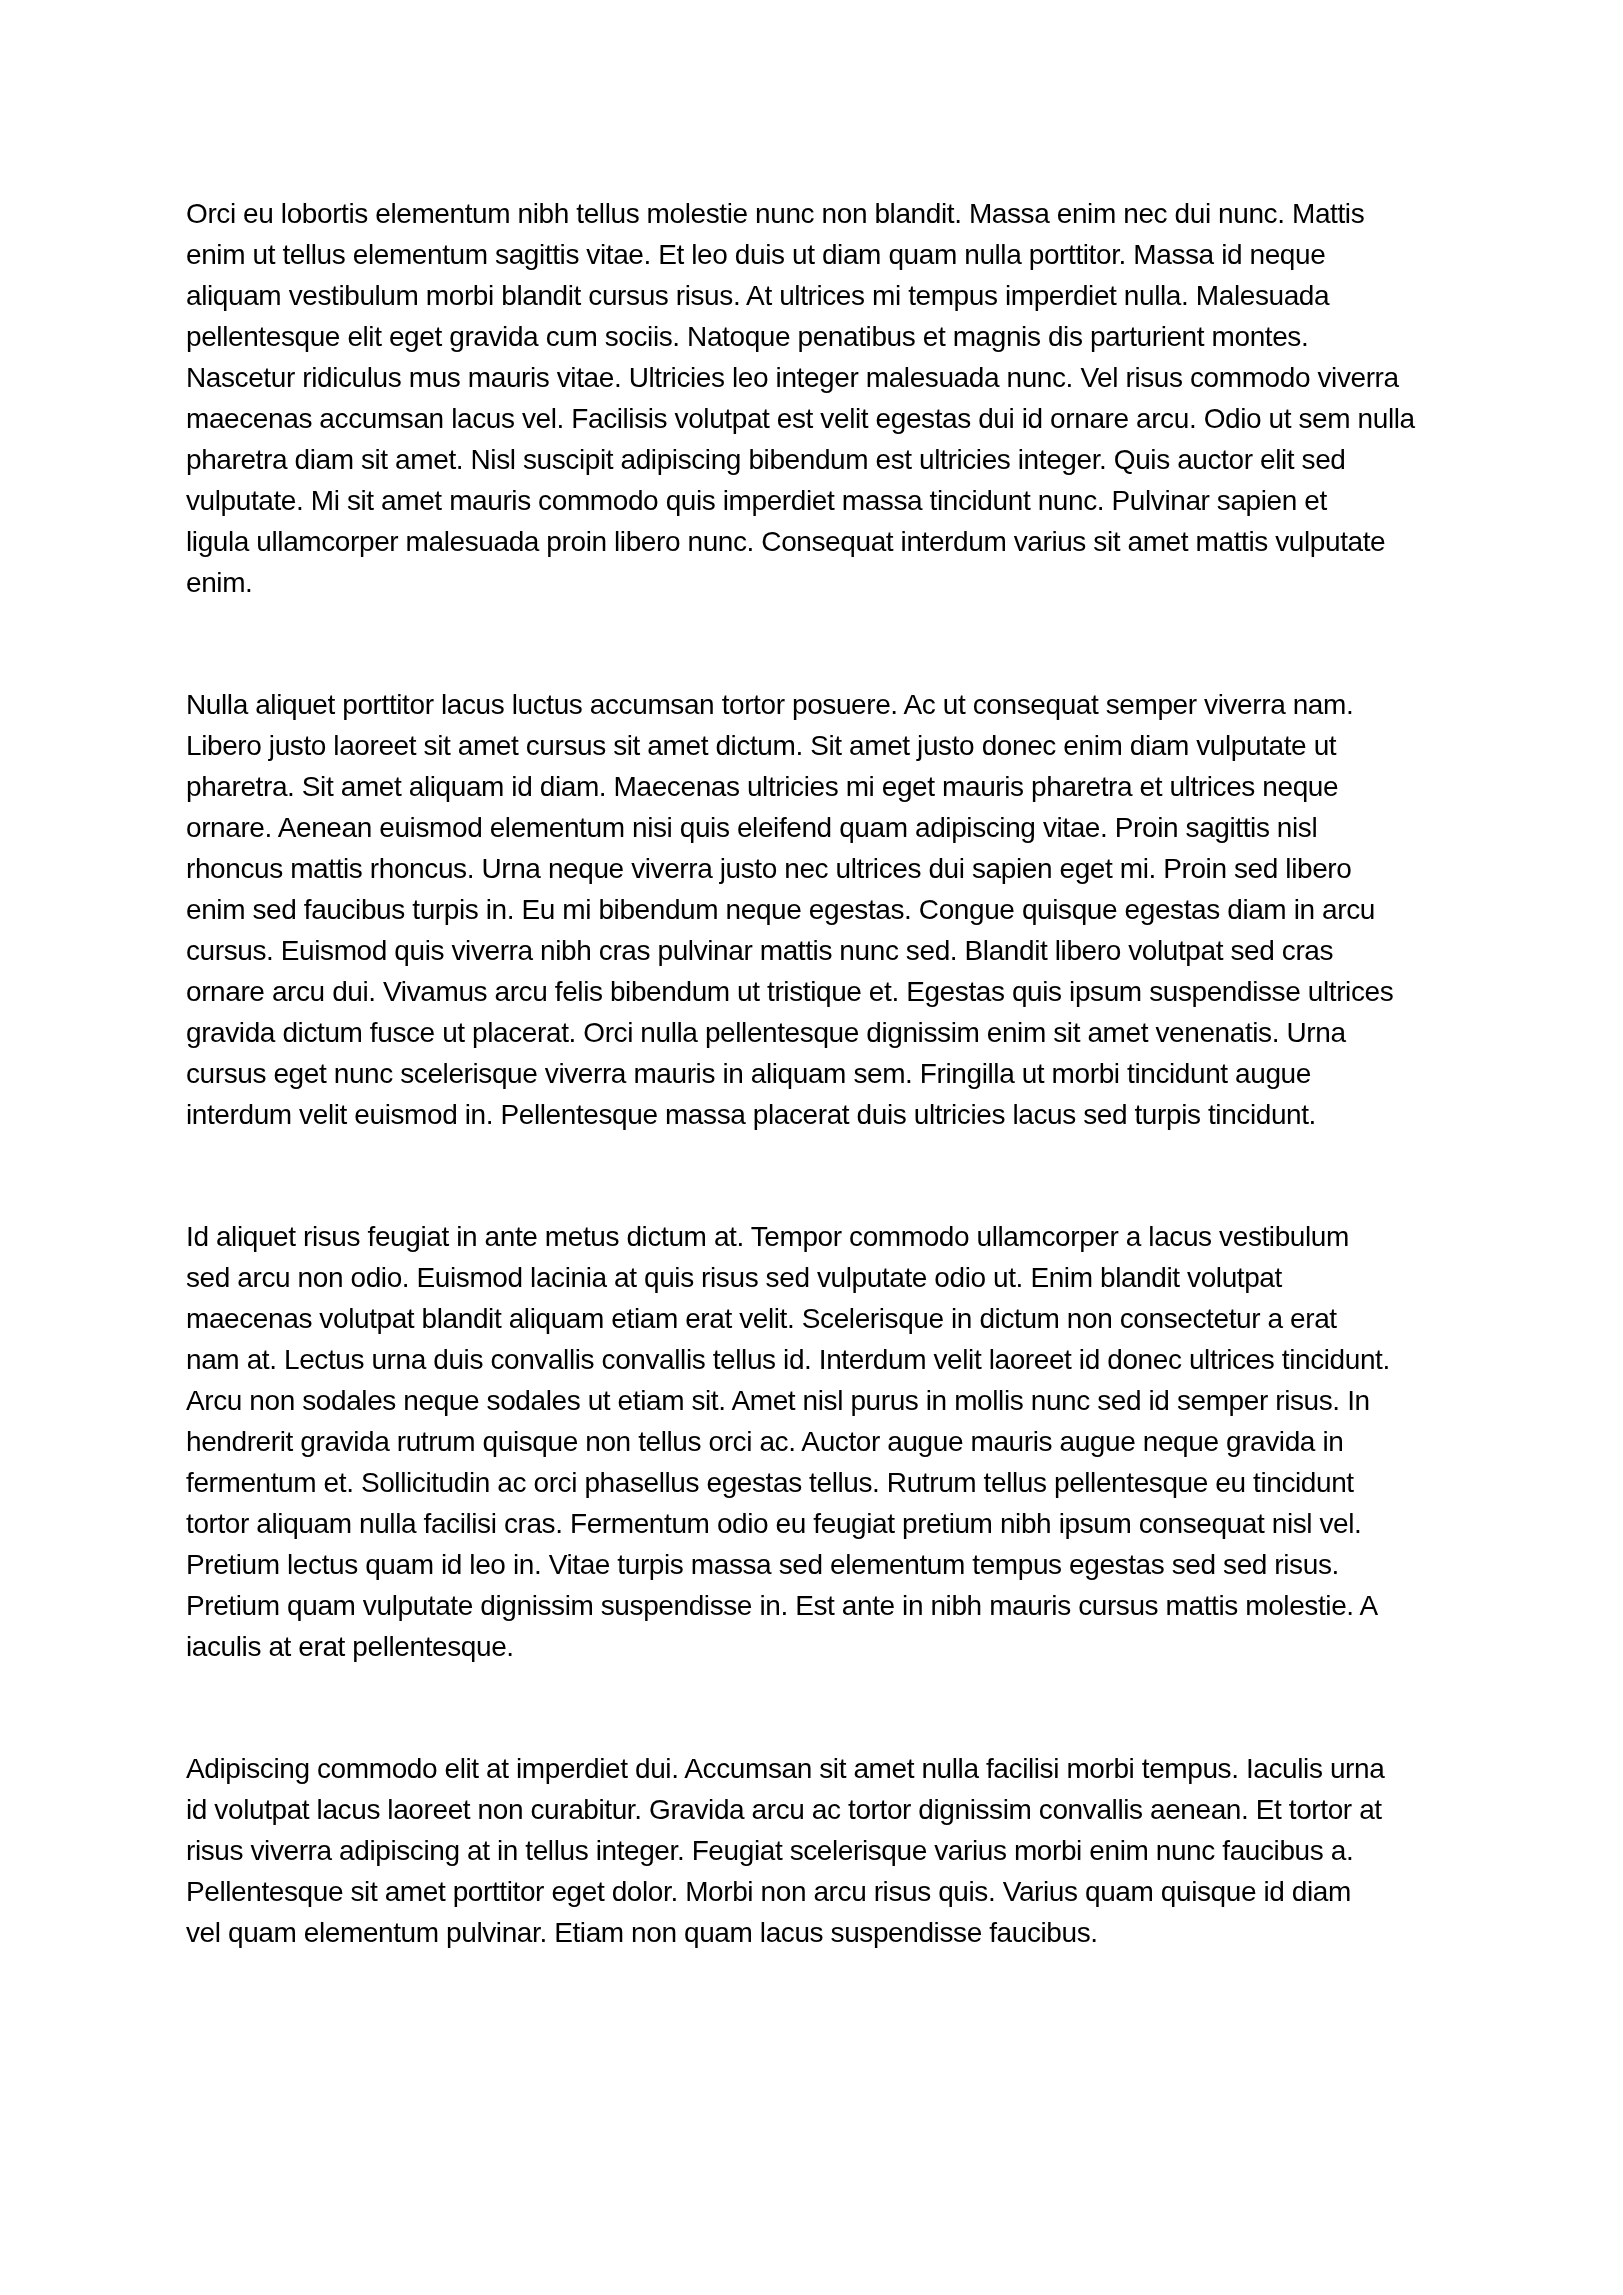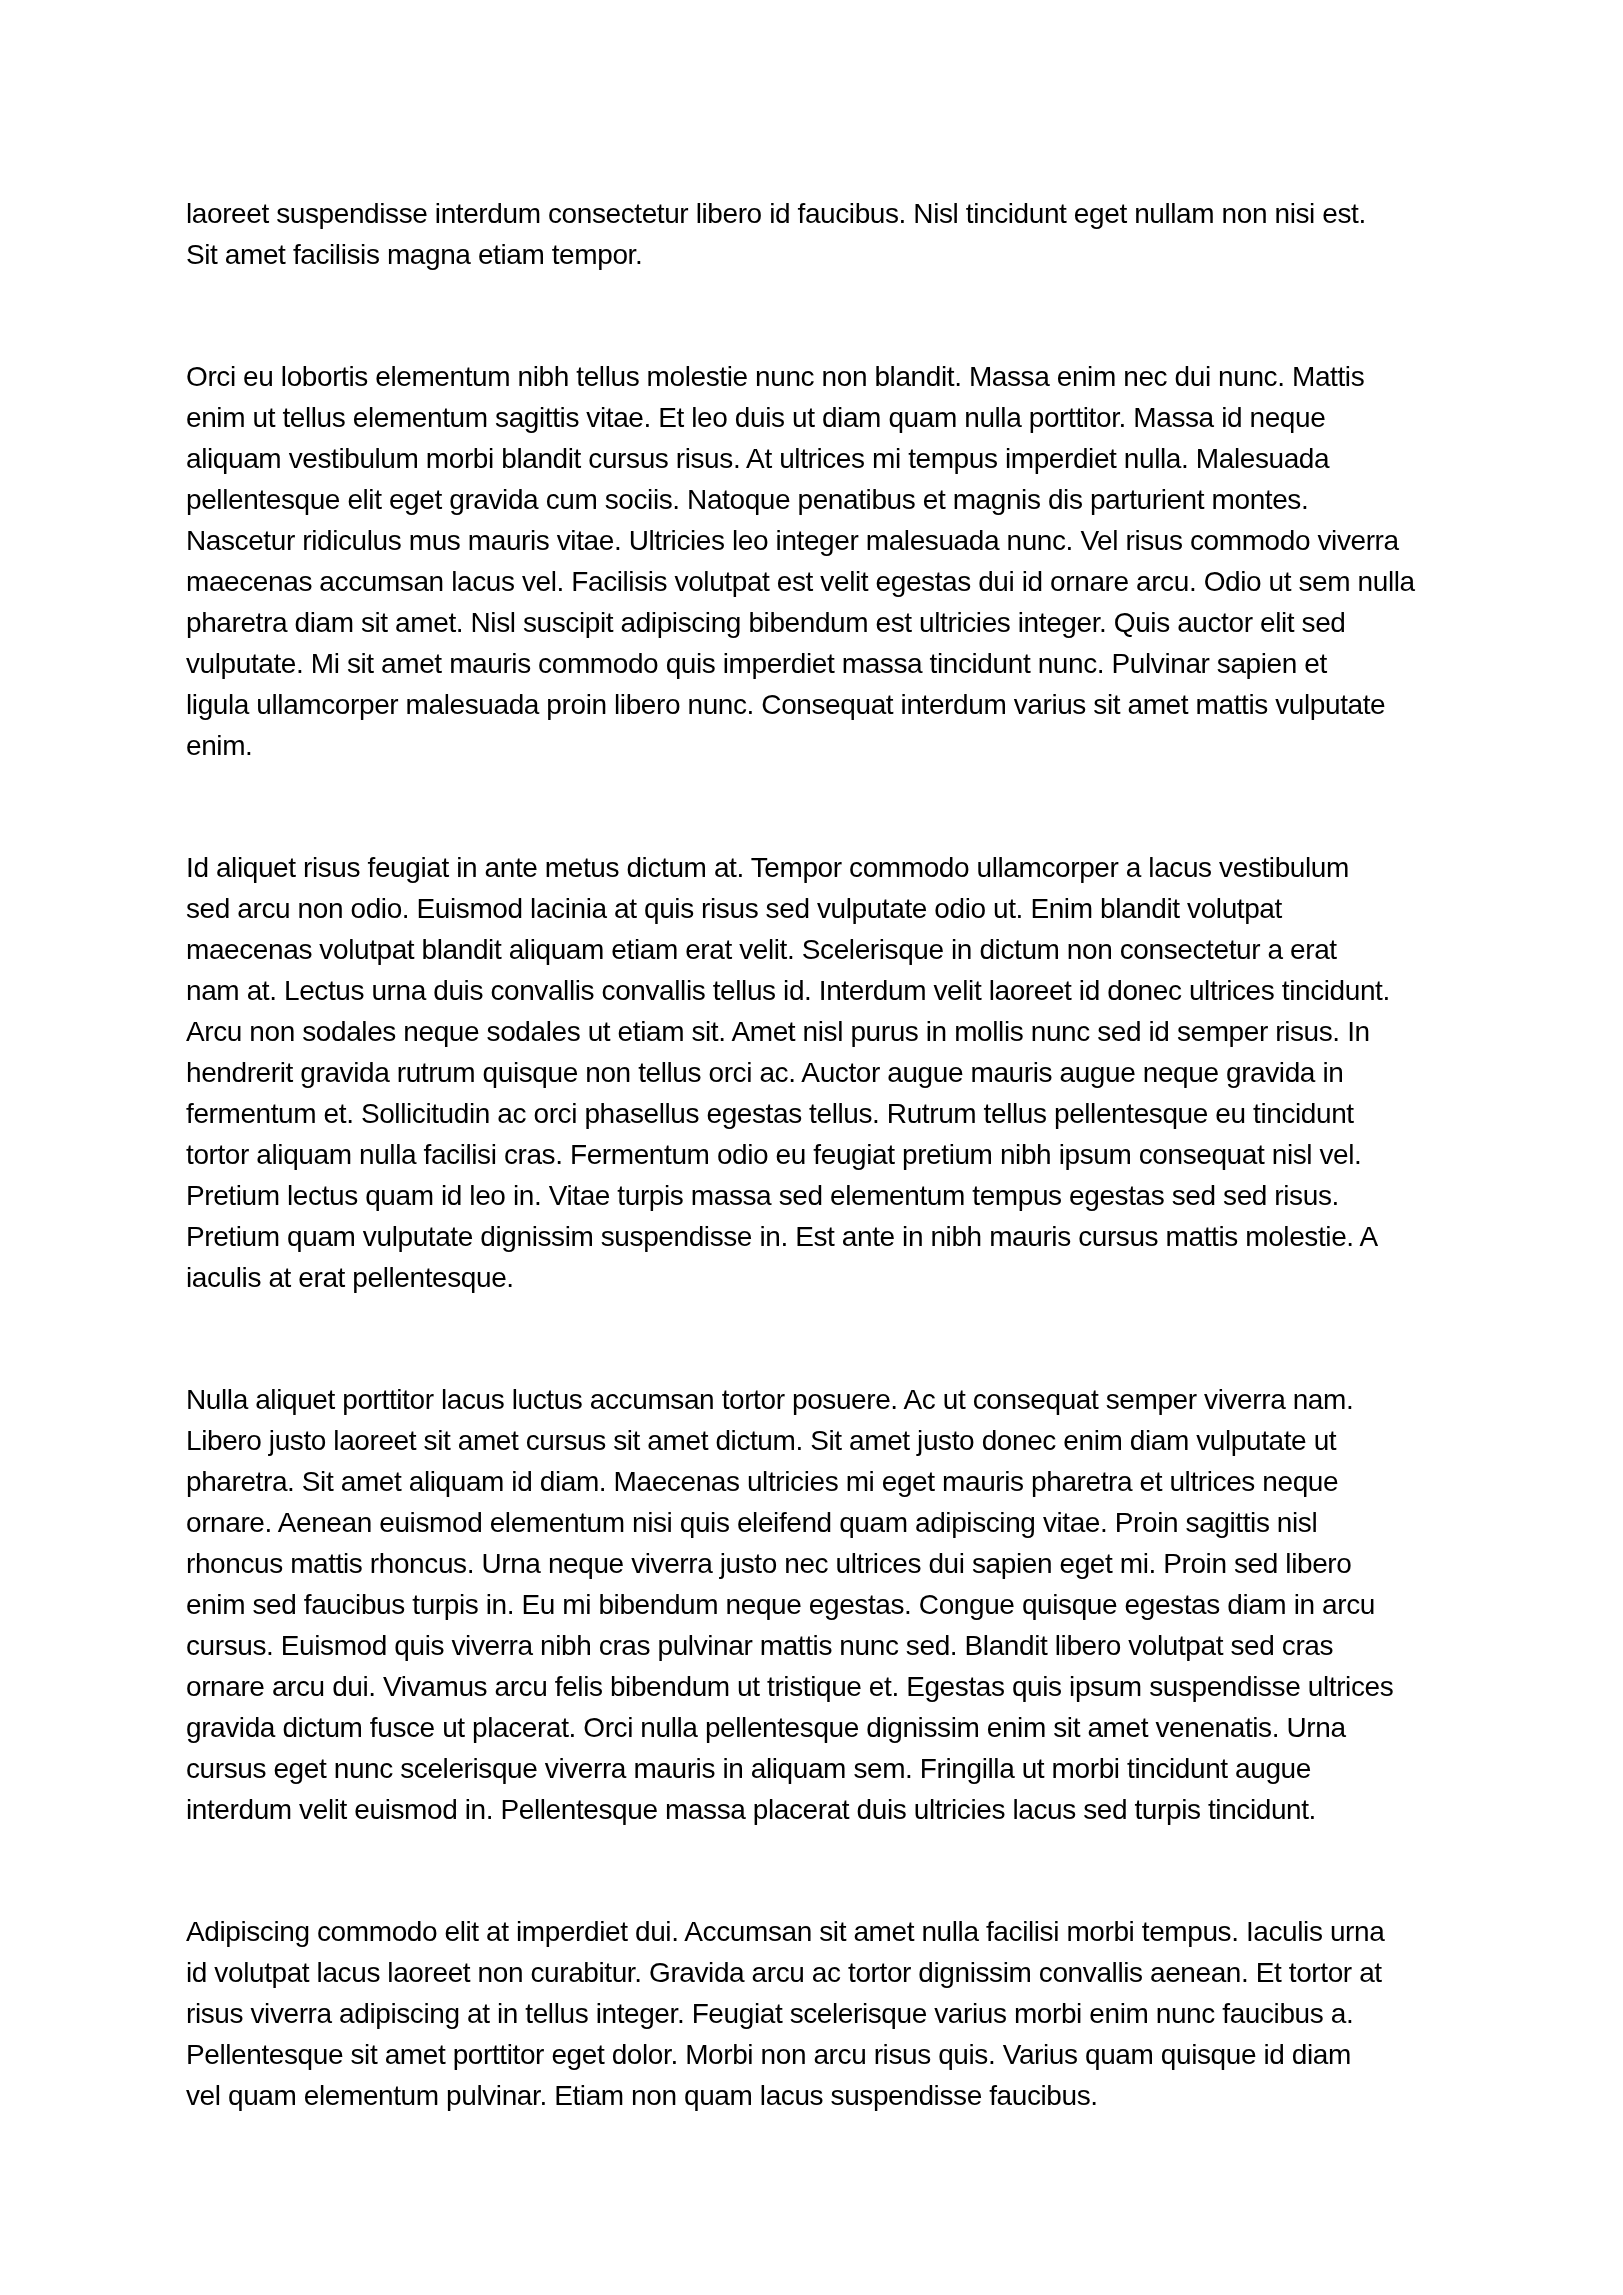--- a/index.html
+++ b/index.html
@@ -36,54 +36,52 @@
   }
   .para:last-child {
     margin-bottom: 3px;
   }
 </style>
 </head>
 <body>
 
 <div class="page">
   <div class="page-content">
-    <p class="para">laoreet suspendisse interdum consectetur libero id faucibus. Nisl tincidunt eget nullam non nisi est.
-Sit amet facilisis magna etiam tempor.</p>
     <p class="para">Orci eu lobortis elementum nibh tellus molestie nunc non blandit. Massa enim nec dui nunc. Mattis
 enim ut tellus elementum sagittis vitae. Et leo duis ut diam quam nulla porttitor. Massa id neque
 aliquam vestibulum morbi blandit cursus risus. At ultrices mi tempus imperdiet nulla. Malesuada
 pellentesque elit eget gravida cum sociis. Natoque penatibus et magnis dis parturient montes.
 Nascetur ridiculus mus mauris vitae. Ultricies leo integer malesuada nunc. Vel risus commodo viverra
 maecenas accumsan lacus vel. Facilisis volutpat est velit egestas dui id ornare arcu. Odio ut sem nulla
 pharetra diam sit amet. Nisl suscipit adipiscing bibendum est ultricies integer. Quis auctor elit sed
 vulputate. Mi sit amet mauris commodo quis imperdiet massa tincidunt nunc. Pulvinar sapien et
 ligula ullamcorper malesuada proin libero nunc. Consequat interdum varius sit amet mattis vulputate
 enim.</p>
+    <p class="para">Nulla aliquet porttitor lacus luctus accumsan tortor posuere. Ac ut consequat semper viverra nam.
+Libero justo laoreet sit amet cursus sit amet dictum. Sit amet justo donec enim diam vulputate ut
+pharetra. Sit amet aliquam id diam. Maecenas ultricies mi eget mauris pharetra et ultrices neque
+ornare. Aenean euismod elementum nisi quis eleifend quam adipiscing vitae. Proin sagittis nisl
+rhoncus mattis rhoncus. Urna neque viverra justo nec ultrices dui sapien eget mi. Proin sed libero
+enim sed faucibus turpis in. Eu mi bibendum neque egestas. Congue quisque egestas diam in arcu
+cursus. Euismod quis viverra nibh cras pulvinar mattis nunc sed. Blandit libero volutpat sed cras
+ornare arcu dui. Vivamus arcu felis bibendum ut tristique et. Egestas quis ipsum suspendisse ultrices
+gravida dictum fusce ut placerat. Orci nulla pellentesque dignissim enim sit amet venenatis. Urna
+cursus eget nunc scelerisque viverra mauris in aliquam sem. Fringilla ut morbi tincidunt augue
+interdum velit euismod in. Pellentesque massa placerat duis ultricies lacus sed turpis tincidunt.</p>
     <p class="para">Id aliquet risus feugiat in ante metus dictum at. Tempor commodo ullamcorper a lacus vestibulum
 sed arcu non odio. Euismod lacinia at quis risus sed vulputate odio ut. Enim blandit volutpat
 maecenas volutpat blandit aliquam etiam erat velit. Scelerisque in dictum non consectetur a erat
 nam at. Lectus urna duis convallis convallis tellus id. Interdum velit laoreet id donec ultrices tincidunt.
 Arcu non sodales neque sodales ut etiam sit. Amet nisl purus in mollis nunc sed id semper risus. In
 hendrerit gravida rutrum quisque non tellus orci ac. Auctor augue mauris augue neque gravida in
 fermentum et. Sollicitudin ac orci phasellus egestas tellus. Rutrum tellus pellentesque eu tincidunt
 tortor aliquam nulla facilisi cras. Fermentum odio eu feugiat pretium nibh ipsum consequat nisl vel.
 Pretium lectus quam id leo in. Vitae turpis massa sed elementum tempus egestas sed sed risus.
 Pretium quam vulputate dignissim suspendisse in. Est ante in nibh mauris cursus mattis molestie. A
 iaculis at erat pellentesque.</p>
-    <p class="para">Nulla aliquet porttitor lacus luctus accumsan tortor posuere. Ac ut consequat semper viverra nam.
-Libero justo laoreet sit amet cursus sit amet dictum. Sit amet justo donec enim diam vulputate ut
-pharetra. Sit amet aliquam id diam. Maecenas ultricies mi eget mauris pharetra et ultrices neque
-ornare. Aenean euismod elementum nisi quis eleifend quam adipiscing vitae. Proin sagittis nisl
-rhoncus mattis rhoncus. Urna neque viverra justo nec ultrices dui sapien eget mi. Proin sed libero
-enim sed faucibus turpis in. Eu mi bibendum neque egestas. Congue quisque egestas diam in arcu
-cursus. Euismod quis viverra nibh cras pulvinar mattis nunc sed. Blandit libero volutpat sed cras
-ornare arcu dui. Vivamus arcu felis bibendum ut tristique et. Egestas quis ipsum suspendisse ultrices
-gravida dictum fusce ut placerat. Orci nulla pellentesque dignissim enim sit amet venenatis. Urna
-cursus eget nunc scelerisque viverra mauris in aliquam sem. Fringilla ut morbi tincidunt augue
-interdum velit euismod in. Pellentesque massa placerat duis ultricies lacus sed turpis tincidunt.</p>
     <p class="para">Adipiscing commodo elit at imperdiet dui. Accumsan sit amet nulla facilisi morbi tempus. Iaculis urna
 id volutpat lacus laoreet non curabitur. Gravida arcu ac tortor dignissim convallis aenean. Et tortor at
 risus viverra adipiscing at in tellus integer. Feugiat scelerisque varius morbi enim nunc faucibus a.
 Pellentesque sit amet porttitor eget dolor. Morbi non arcu risus quis. Varius quam quisque id diam
 vel quam elementum pulvinar. Etiam non quam lacus suspendisse faucibus.</p>
   </div>
 </div>
 
 
 </body></html>

